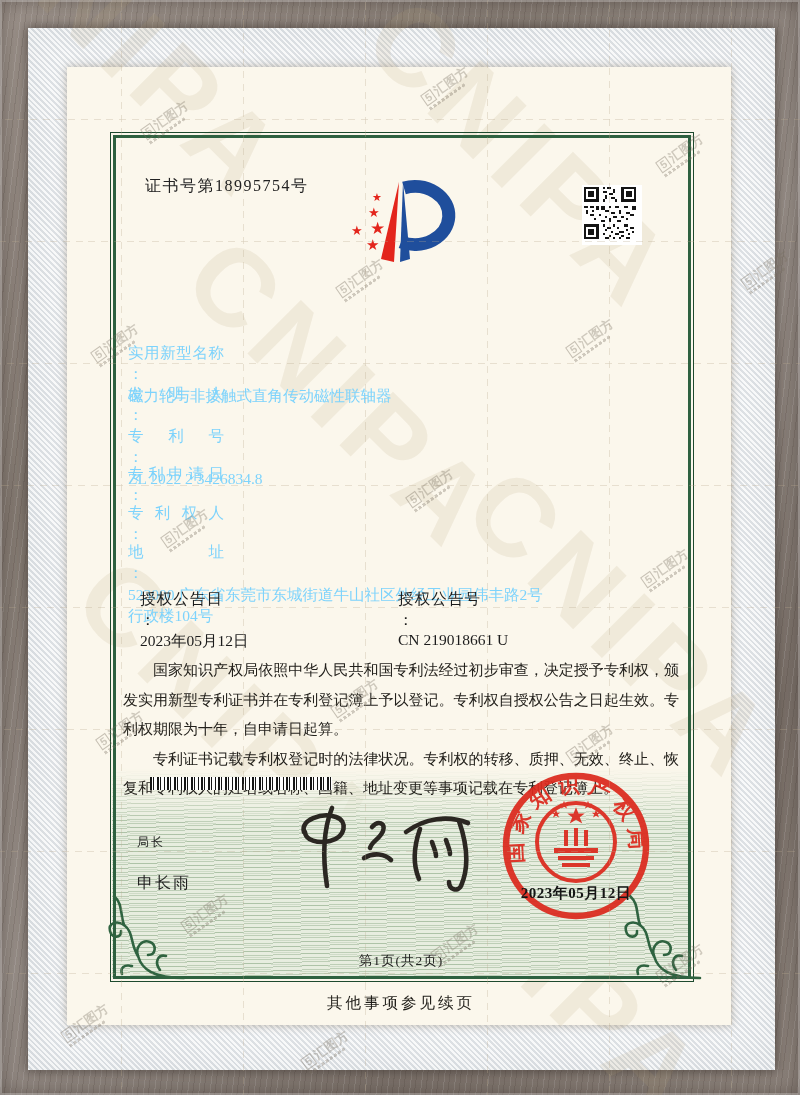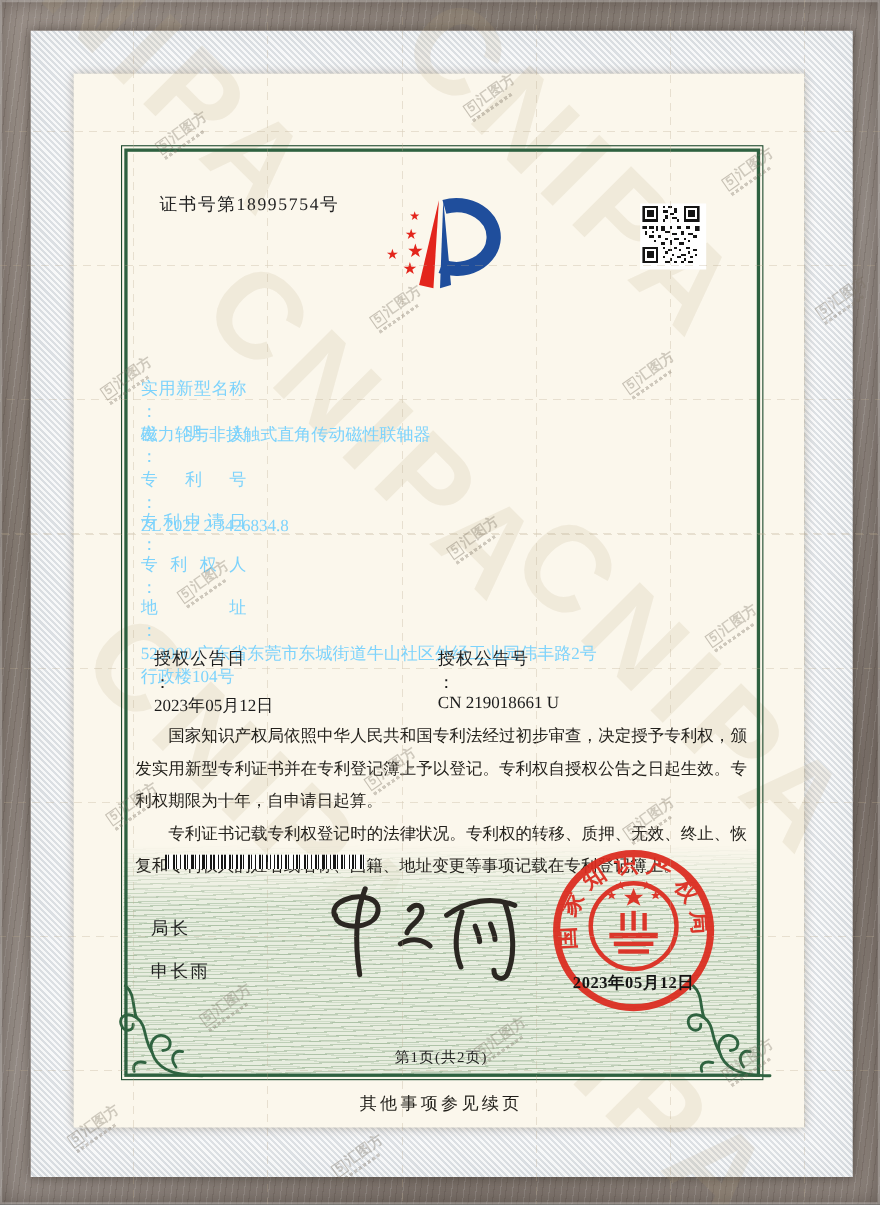--- a/index.html
+++ b/index.html
@@ -51,21 +51,21 @@
   
   .paras{position:absolute;left:123px;top:656px;width:556px;font-size:15px;line-height:29.5px;
     color:#23211c;text-align:justify;}
   .paras p{margin:0;text-indent:2em;}
 
   .barcode{position:absolute;left:150px;top:777px;width:182px;height:13px;background:#fff;
     background-image:repeating-linear-gradient(90deg,#151515 0 2px,#fff 2px 3px,#151515 3px 4px,#fff 4px 7px,#151515 7px 9px,#fff 9px 10px,#151515 10px 11px,#fff 11px 14px,#151515 14px 15px,#fff 15px 17px);}
 
   
   .signer-title{position:absolute;left:137px;top:834px;font-family:Liberation Sans, sans-serif;
-    font-size:16px;color:#222;letter-spacing:2px;}
+    font-size:12px;color:#222;letter-spacing:2px;}
   .signer-name{position:absolute;left:137px;top:873px;font-family:"Liberation Sans","DejaVu Sans",sans-serif;
     font-size:16px;color:#222;letter-spacing:2px;}
   .signature{position:absolute;left:280px;top:796px;width:215px;height:96px;}
   .seal{position:absolute;left:498px;top:768px;width:156px;height:156px;opacity:.93;}
   .seal-date{position:absolute;left:498px;top:884px;width:156px;text-align:center;
     font-size:15px;font-weight:600;color:#151515;letter-spacing:.5px;}
 
   
   .page-info{position:absolute;left:110px;width:582px;top:952px;text-align:center;font-size:13.5px;letter-spacing:1px;color:#222;}
   .footer-note{position:absolute;left:110px;width:582px;top:993px;text-align:center;font-size:15.5px;letter-spacing:3px;color:#1f1d18;}

